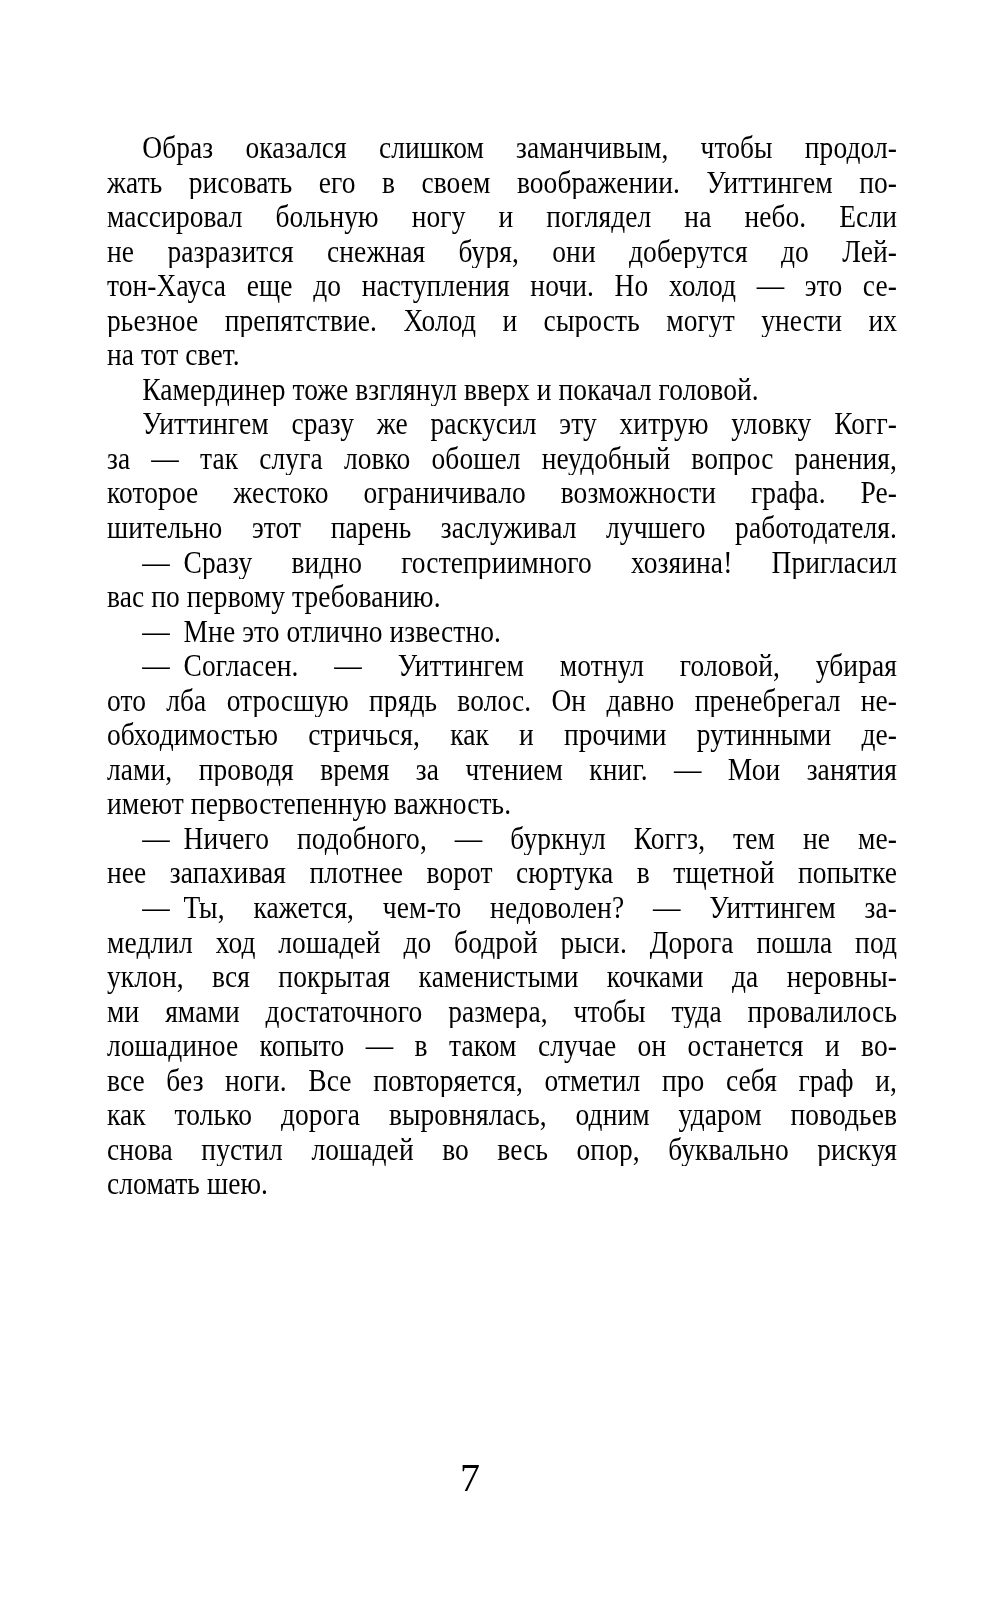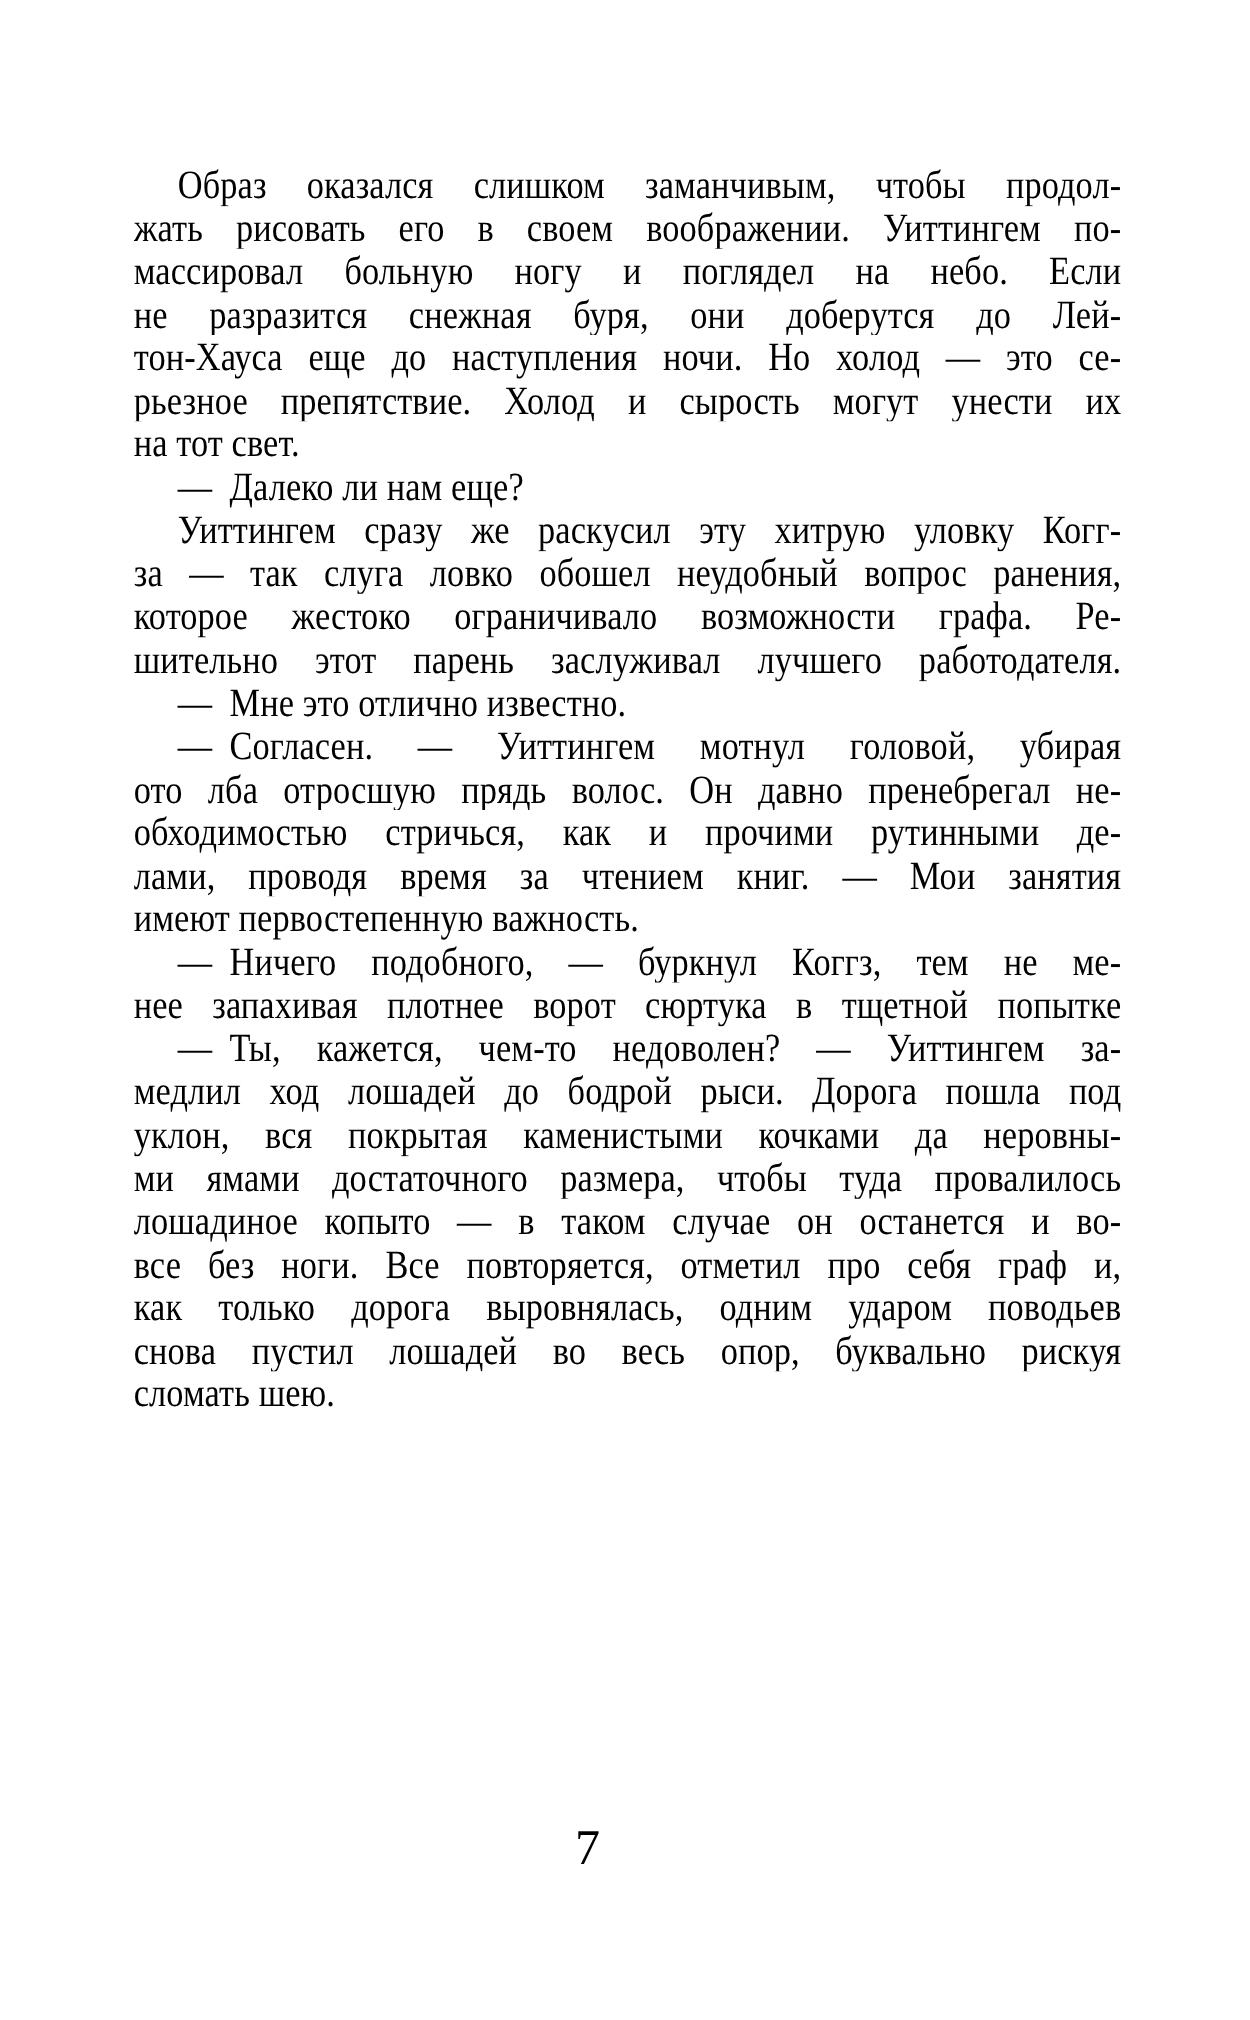--- a/index.html
+++ b/index.html
@@ -58,33 +58,37 @@
       <div class="ln ind">Образ оказался слишком заманчивым, чтобы продол-</div>
       <div class="ln">жать рисовать его в своем воображении. Уиттингем по-</div>
       <div class="ln">массировал больную ногу и поглядел на небо. Если</div>
       <div class="ln">не разразится снежная буря, они доберутся до Лей-</div>
       <div class="ln">тон-Хауса еще до наступления ночи. Но холод — это се-</div>
       <div class="ln">рьезное препятствие. Холод и сырость могут унести их</div>
       <div class="ln last">на тот свет.</div>
     </div>
 
 
+    <div class="para">
+      <div class="ln ind last">Камердинер тоже взглянул вверх и покачал головой.</div>
+    </div>
 
-    <div class="para">
-      <div class="ln ind last">— Далеко ли нам еще?</div>
-    </div>
 
     <div class="para">
       <div class="ln ind">Уиттингем сразу же раскусил эту хитрую уловку Когг-</div>
       <div class="ln">за — так слуга ловко обошел неудобный вопрос ранения,</div>
       <div class="ln">которое жестоко ограничивало возможности графа. Ре-</div>
       <div class="ln">шительно этот парень заслуживал лучшего работодателя.</div>
     </div>
 
 
+    <div class="para">
+      <div class="ln ind">— Сразу видно гостеприимного хозяина! Пригласил</div>
+      <div class="ln last">вас по первому требованию.</div>
+    </div>
 
     <div class="para">
       <div class="ln ind last">— Мне это отлично известно.</div>
     </div>
 
     <div class="para">
       <div class="ln ind">— Согласен. — Уиттингем мотнул головой, убирая</div>
       <div class="ln">ото лба отросшую прядь волос. Он давно пренебрегал не-</div>
       <div class="ln">обходимостью стричься, как и прочими рутинными де-</div>
       <div class="ln">лами, проводя время за чтением книг. — Мои занятия</div>

